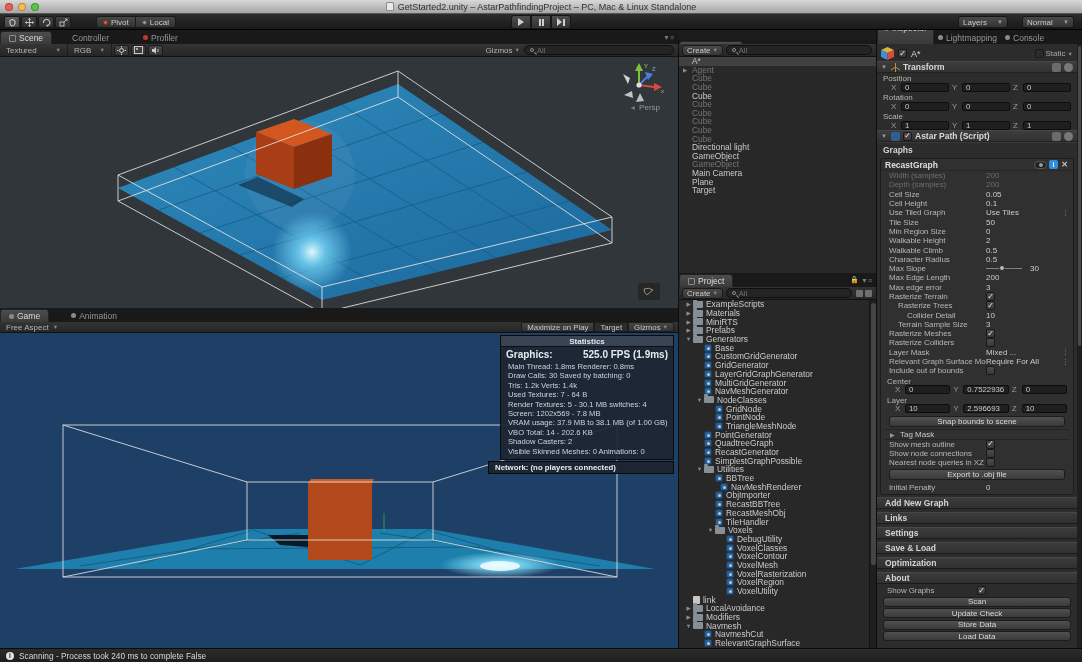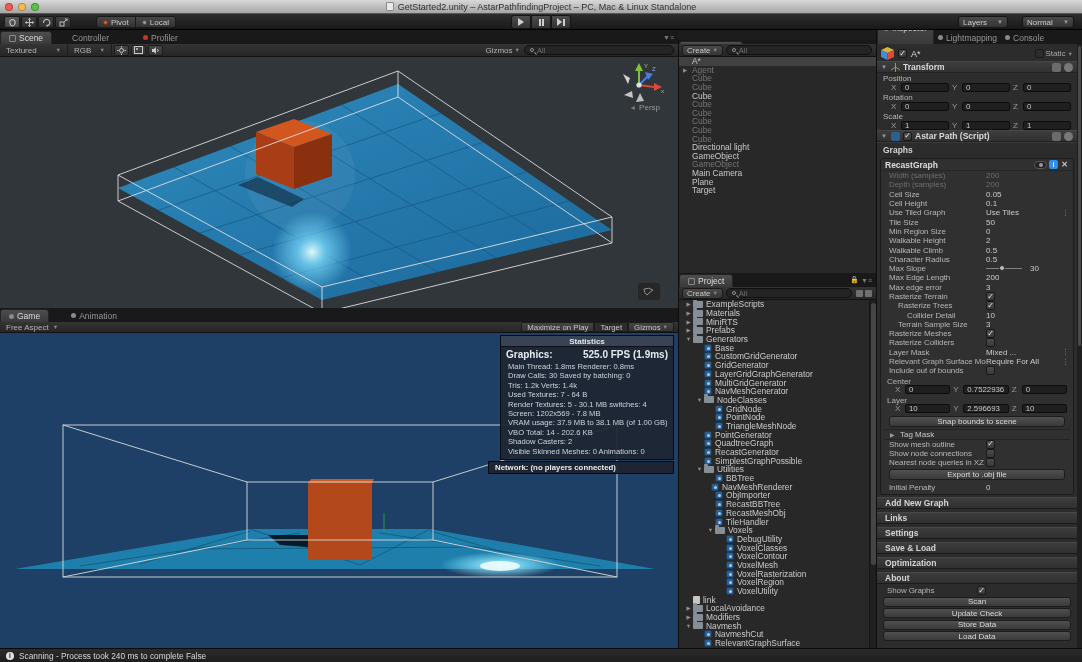--- a/index.html
+++ b/index.html
@@ -660,21 +660,21 @@
     <div class="prow" style="padding-left: 16px;">
       <span class="ptri">▼</span>
       <span class="picon folder"></span>
       <span class="plbl">Utilities</span>
     </div>
     <div class="prow" style="padding-left: 27px;">
       <span class="ptri"></span>
       <span class="picon script"></span>
       <span class="plbl">BBTree</span>
     </div>
-    <div class="prow" style="padding-left: 23px;">
+    <div class="prow" style="padding-left: 32px;">
       <span class="ptri"></span>
       <span class="picon script"></span>
       <span class="plbl">NavMeshRenderer</span>
     </div>
     <div class="prow" style="padding-left: 27px;">
       <span class="ptri"></span>
       <span class="picon script"></span>
       <span class="plbl">ObjImporter</span>
     </div>
     <div class="prow" style="padding-left: 27px;">

